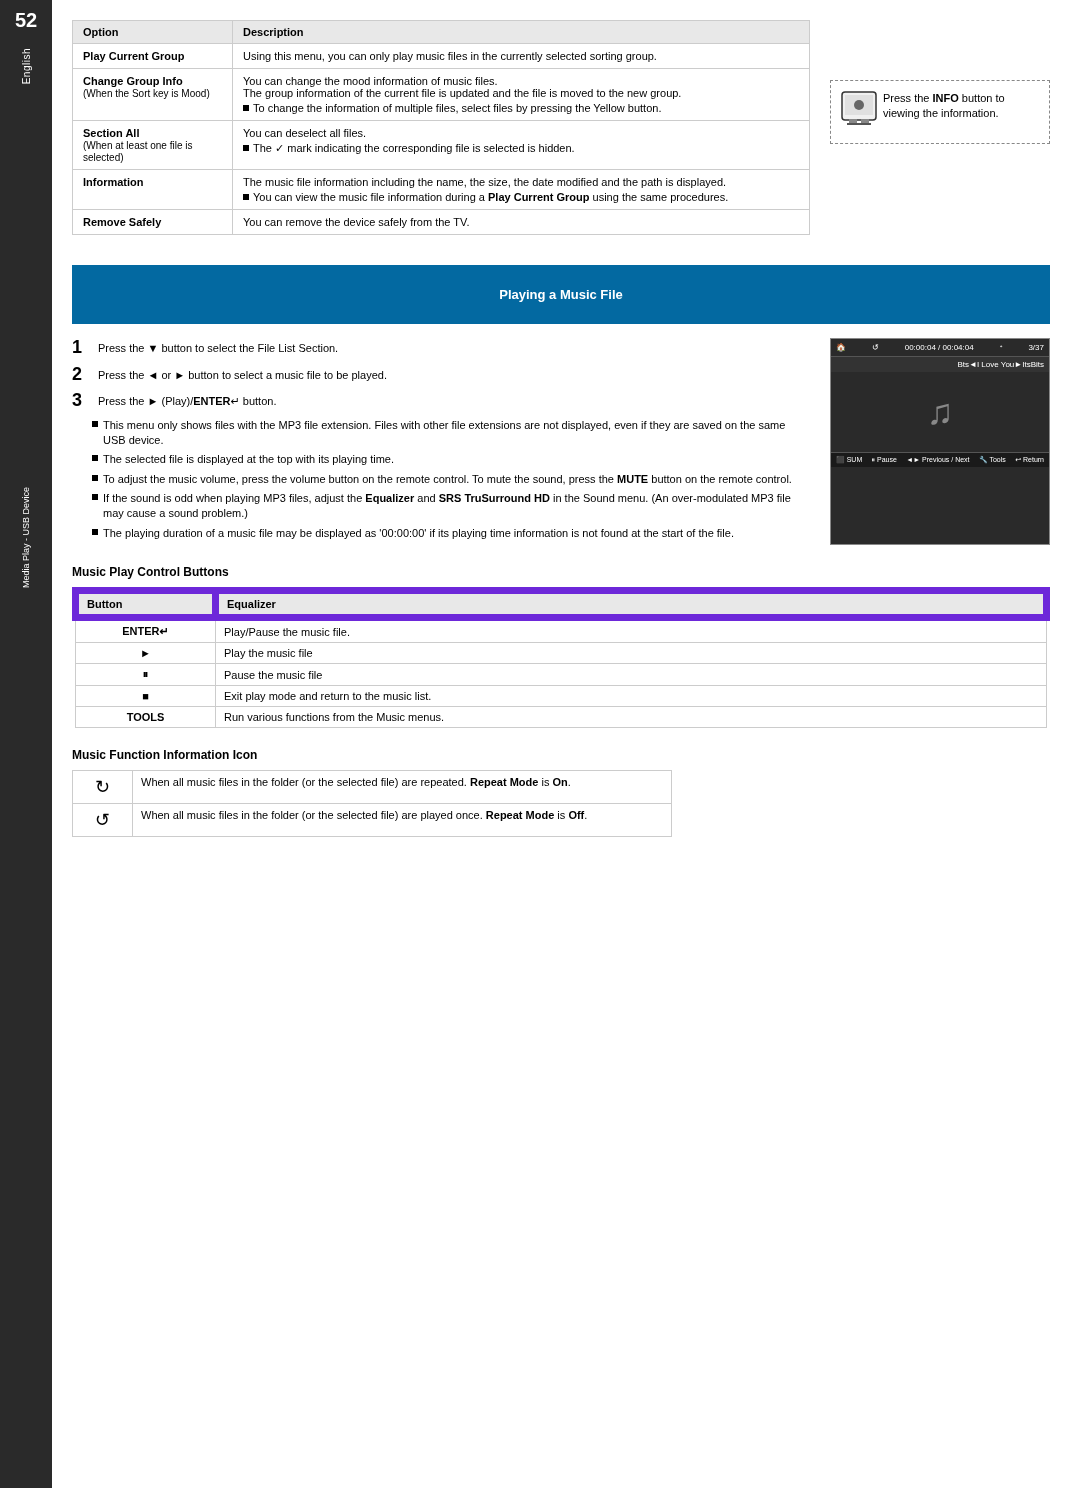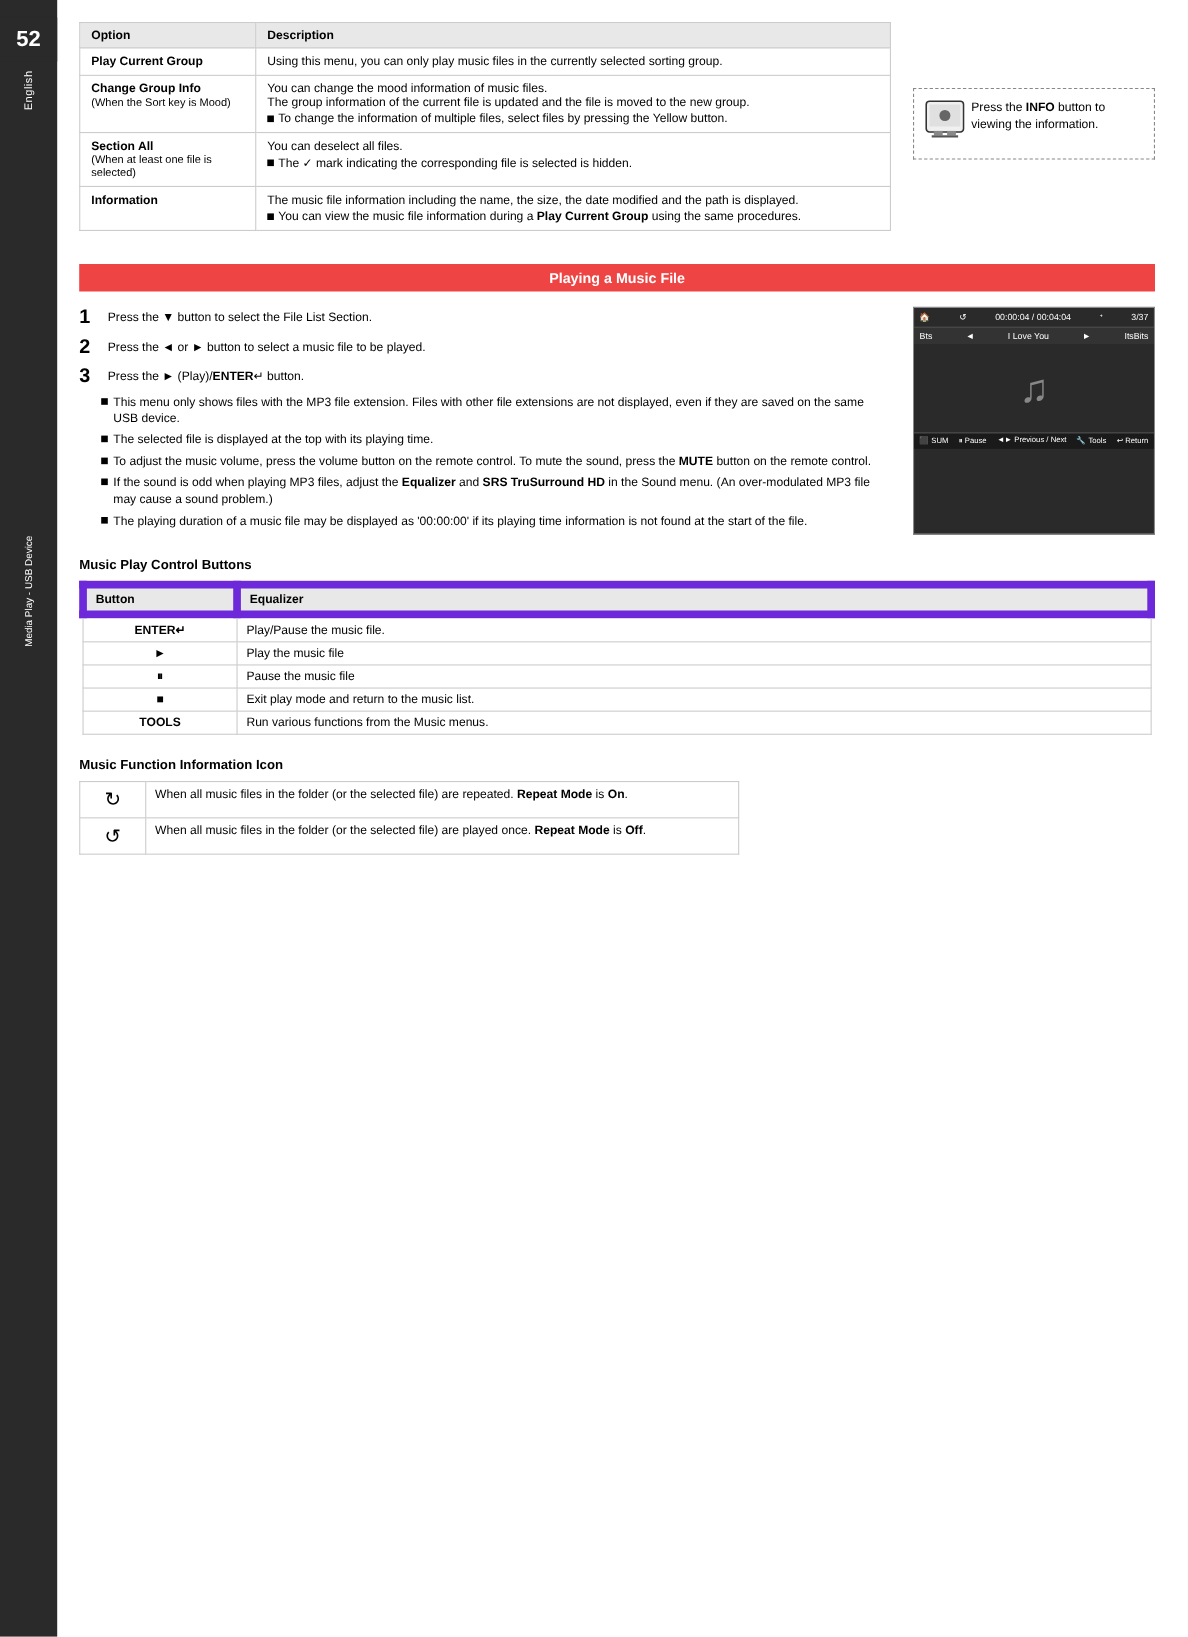--- a/index.html
+++ b/index.html
@@ -19,21 +19,21 @@
       min-height: 1488px;
     }
 
     
     .sidebar {
       width: 52px;
       background: #2a2a2a;
       display: flex;
       flex-direction: column;
       align-items: center;
-      padding-top: 16px;
+      padding-top: 0;
       position: relative;
     }
     .page-number {
       background: #2a2a2a;
       color: #fff;
       font-size: 20px;
       font-weight: bold;
       width: 52px;
       height: 40px;
       display: flex;
@@ -139,26 +139,26 @@
     
     .playing-music-title {
       font-size: 32px;
       font-weight: bold;
       margin-bottom: 16px;
       margin-top: 10px;
     }
 
     
     .section-header {
-      background: #ef4444;
+      background: #0369a1;
       color: #fff;
       text-align: center;
       font-size: 13px;
       font-weight: bold;
-      padding: 5px 10px;
+      padding: 22px 10px;
       margin-bottom: 14px;
     }
 
     
     .playing-section {
       display: flex;
       gap: 20px;
       margin-bottom: 20px;
     }
 
@@ -208,21 +208,21 @@
     .player-top-bar {
       display: flex;
       justify-content: space-between;
       align-items: center;
       padding: 3px 5px;
       font-size: 8px;
       border-bottom: 1px solid #555;
     }
     .player-track-bar {
       display: flex;
-      justify-content: space-between;
+      justify-content: flex-end;
       align-items: center;
       padding: 3px 5px;
       font-size: 8px;
       background: #333;
     }
     .player-main {
       display: flex;
       align-items: center;
       justify-content: center;
       height: 80px;
@@ -358,20 +358,24 @@
             <tr>
               <td><strong>Information</strong></td>
               <td>
                 The music file information including the name, the size, the date modified and the path is displayed.
                 <div class="bullet-item">
                   <div class="bullet-square"></div>
                   <span>You can view the music file information during a <strong>Play Current Group</strong> using the same procedures.</span>
                 </div>
               </td>
             </tr>
+            <tr>
+              <td><strong>Remove Safely</strong></td>
+              <td>You can remove the device safely from the TV.</td>
+            </tr>
           </tbody>
         </table>
       </div>
 
       <div class="info-box">
         <div class="info-icon-img">
           <svg width="36" height="36" viewBox="0 0 36 36" fill="none" xmlns="http://www.w3.org/2000/svg">
             <rect x="1" y="1" width="34" height="28" rx="3" stroke="#333" stroke-width="1.5" fill="#f0f0f0"></rect>
             <rect x="4" y="4" width="28" height="20" fill="#e0e0e0"></rect>
             <circle cx="18" cy="14" r="5" fill="#666"></circle>

